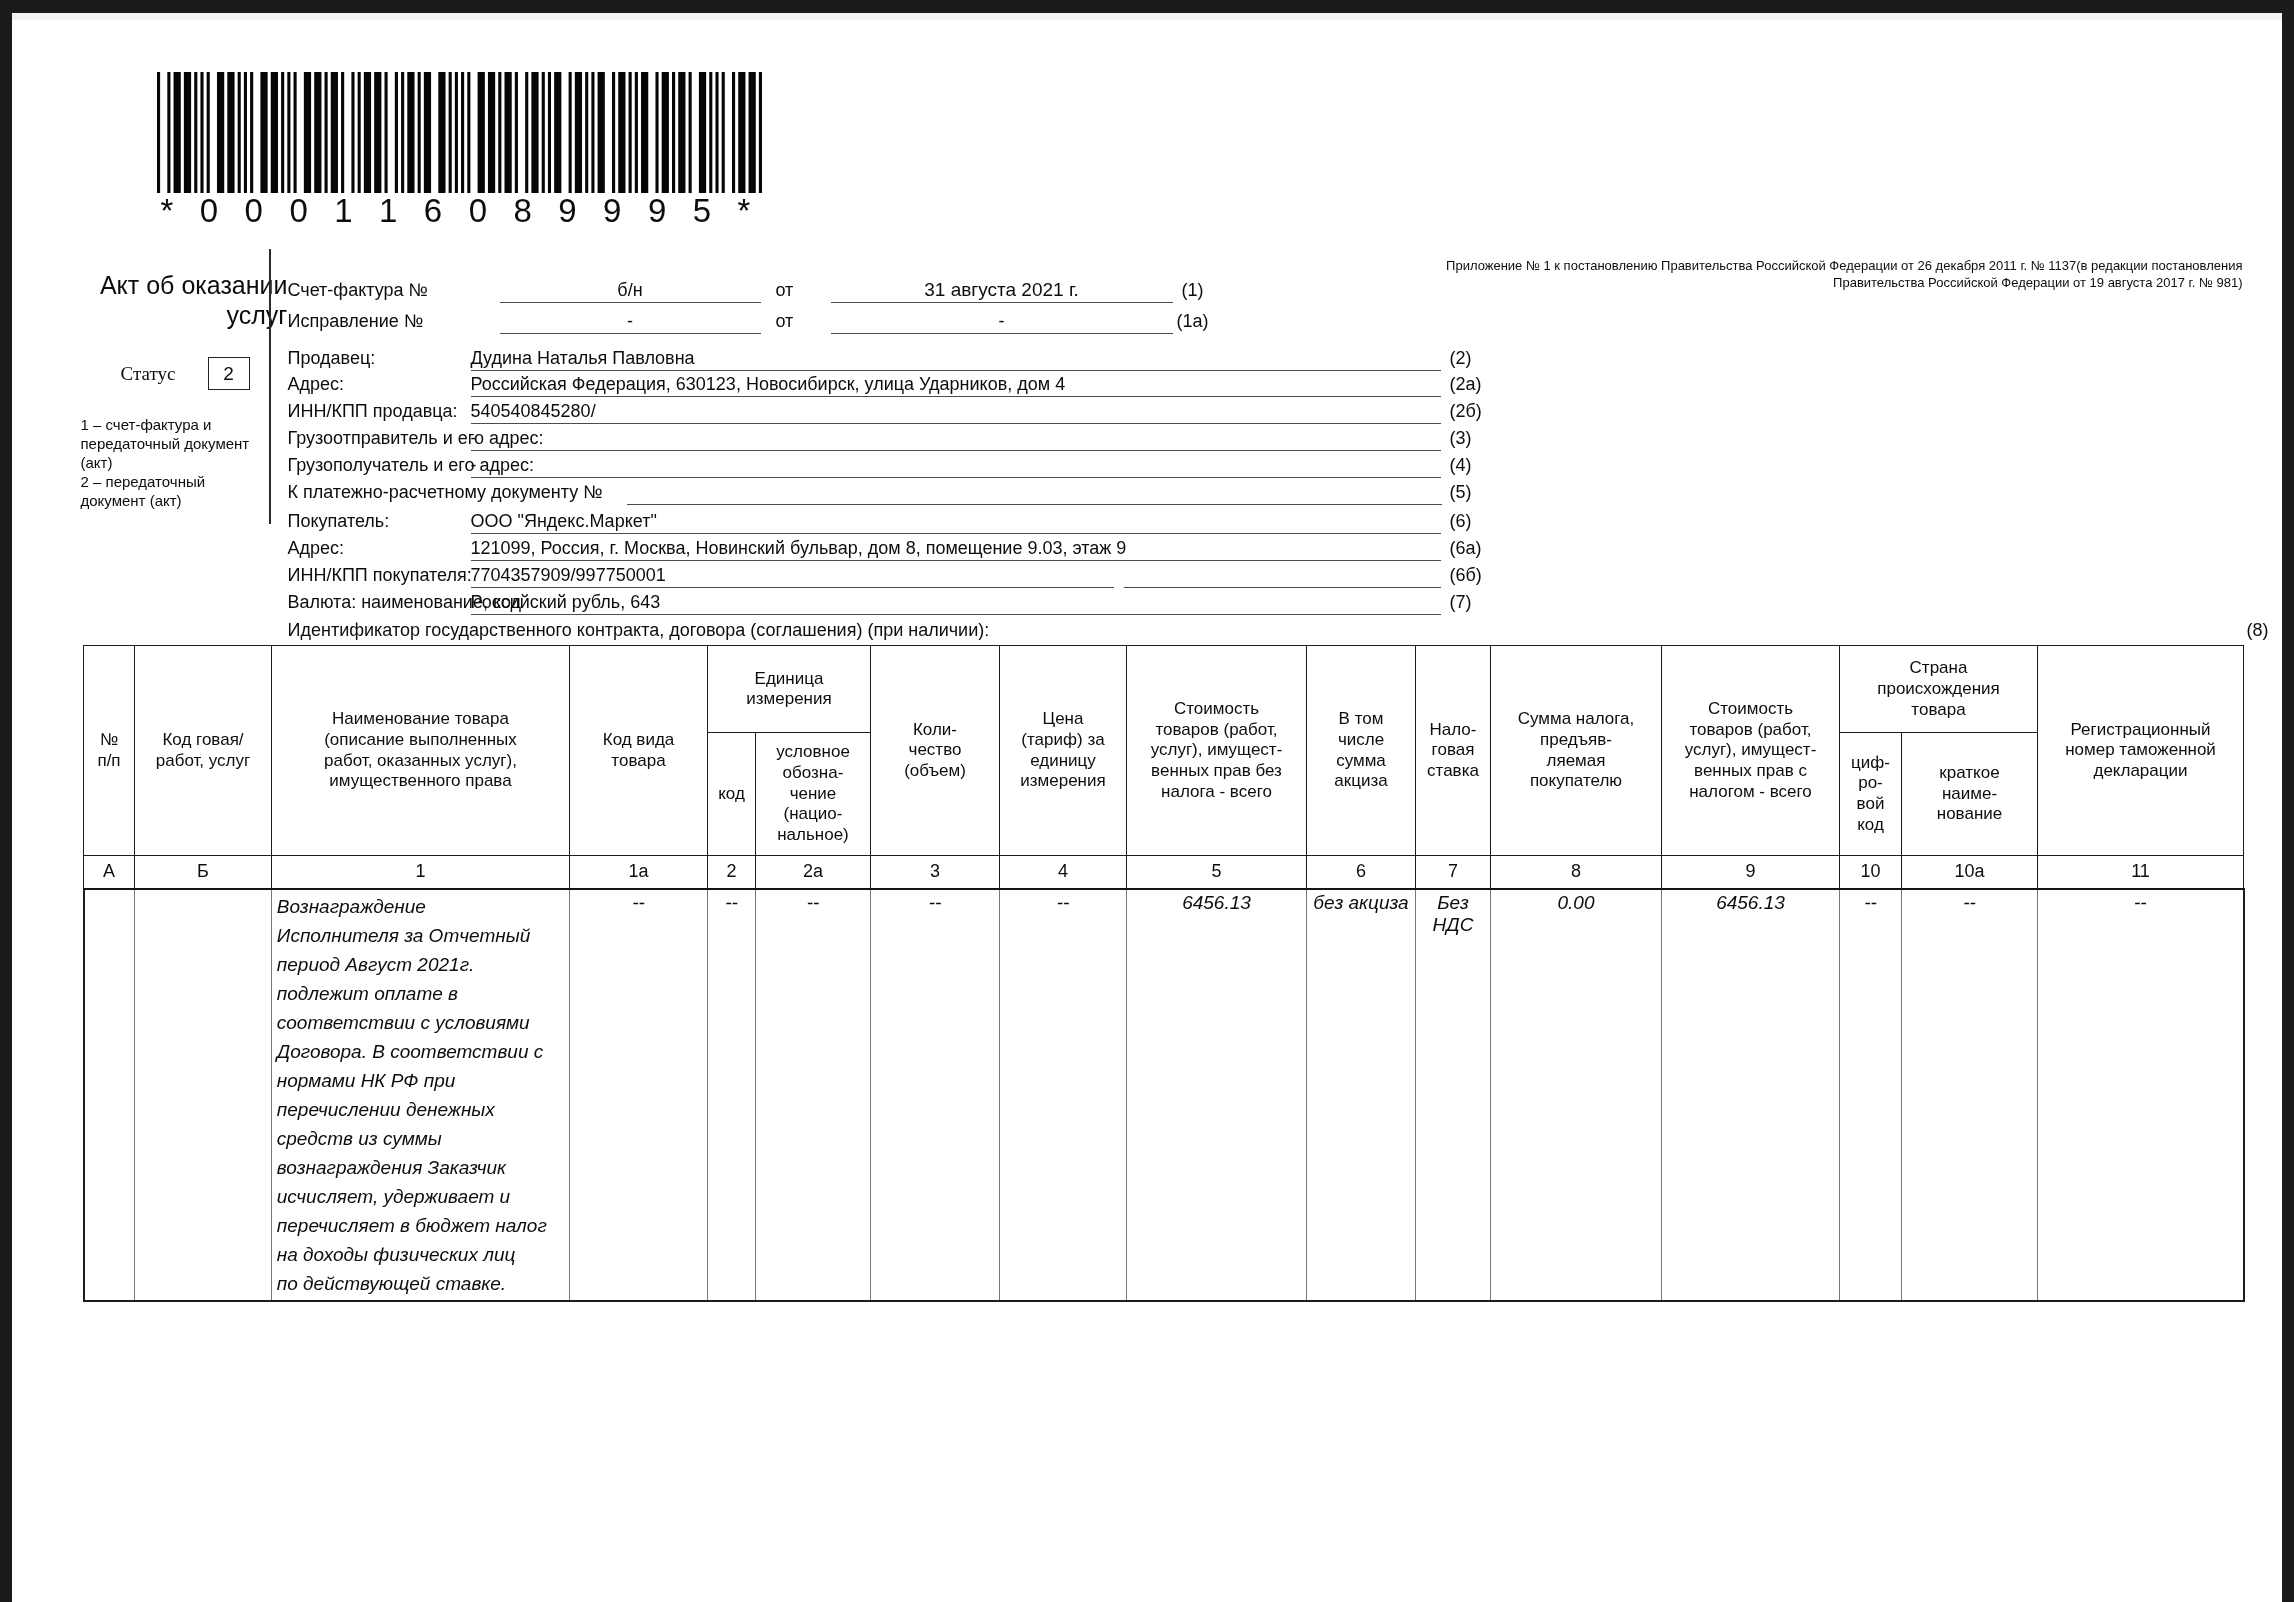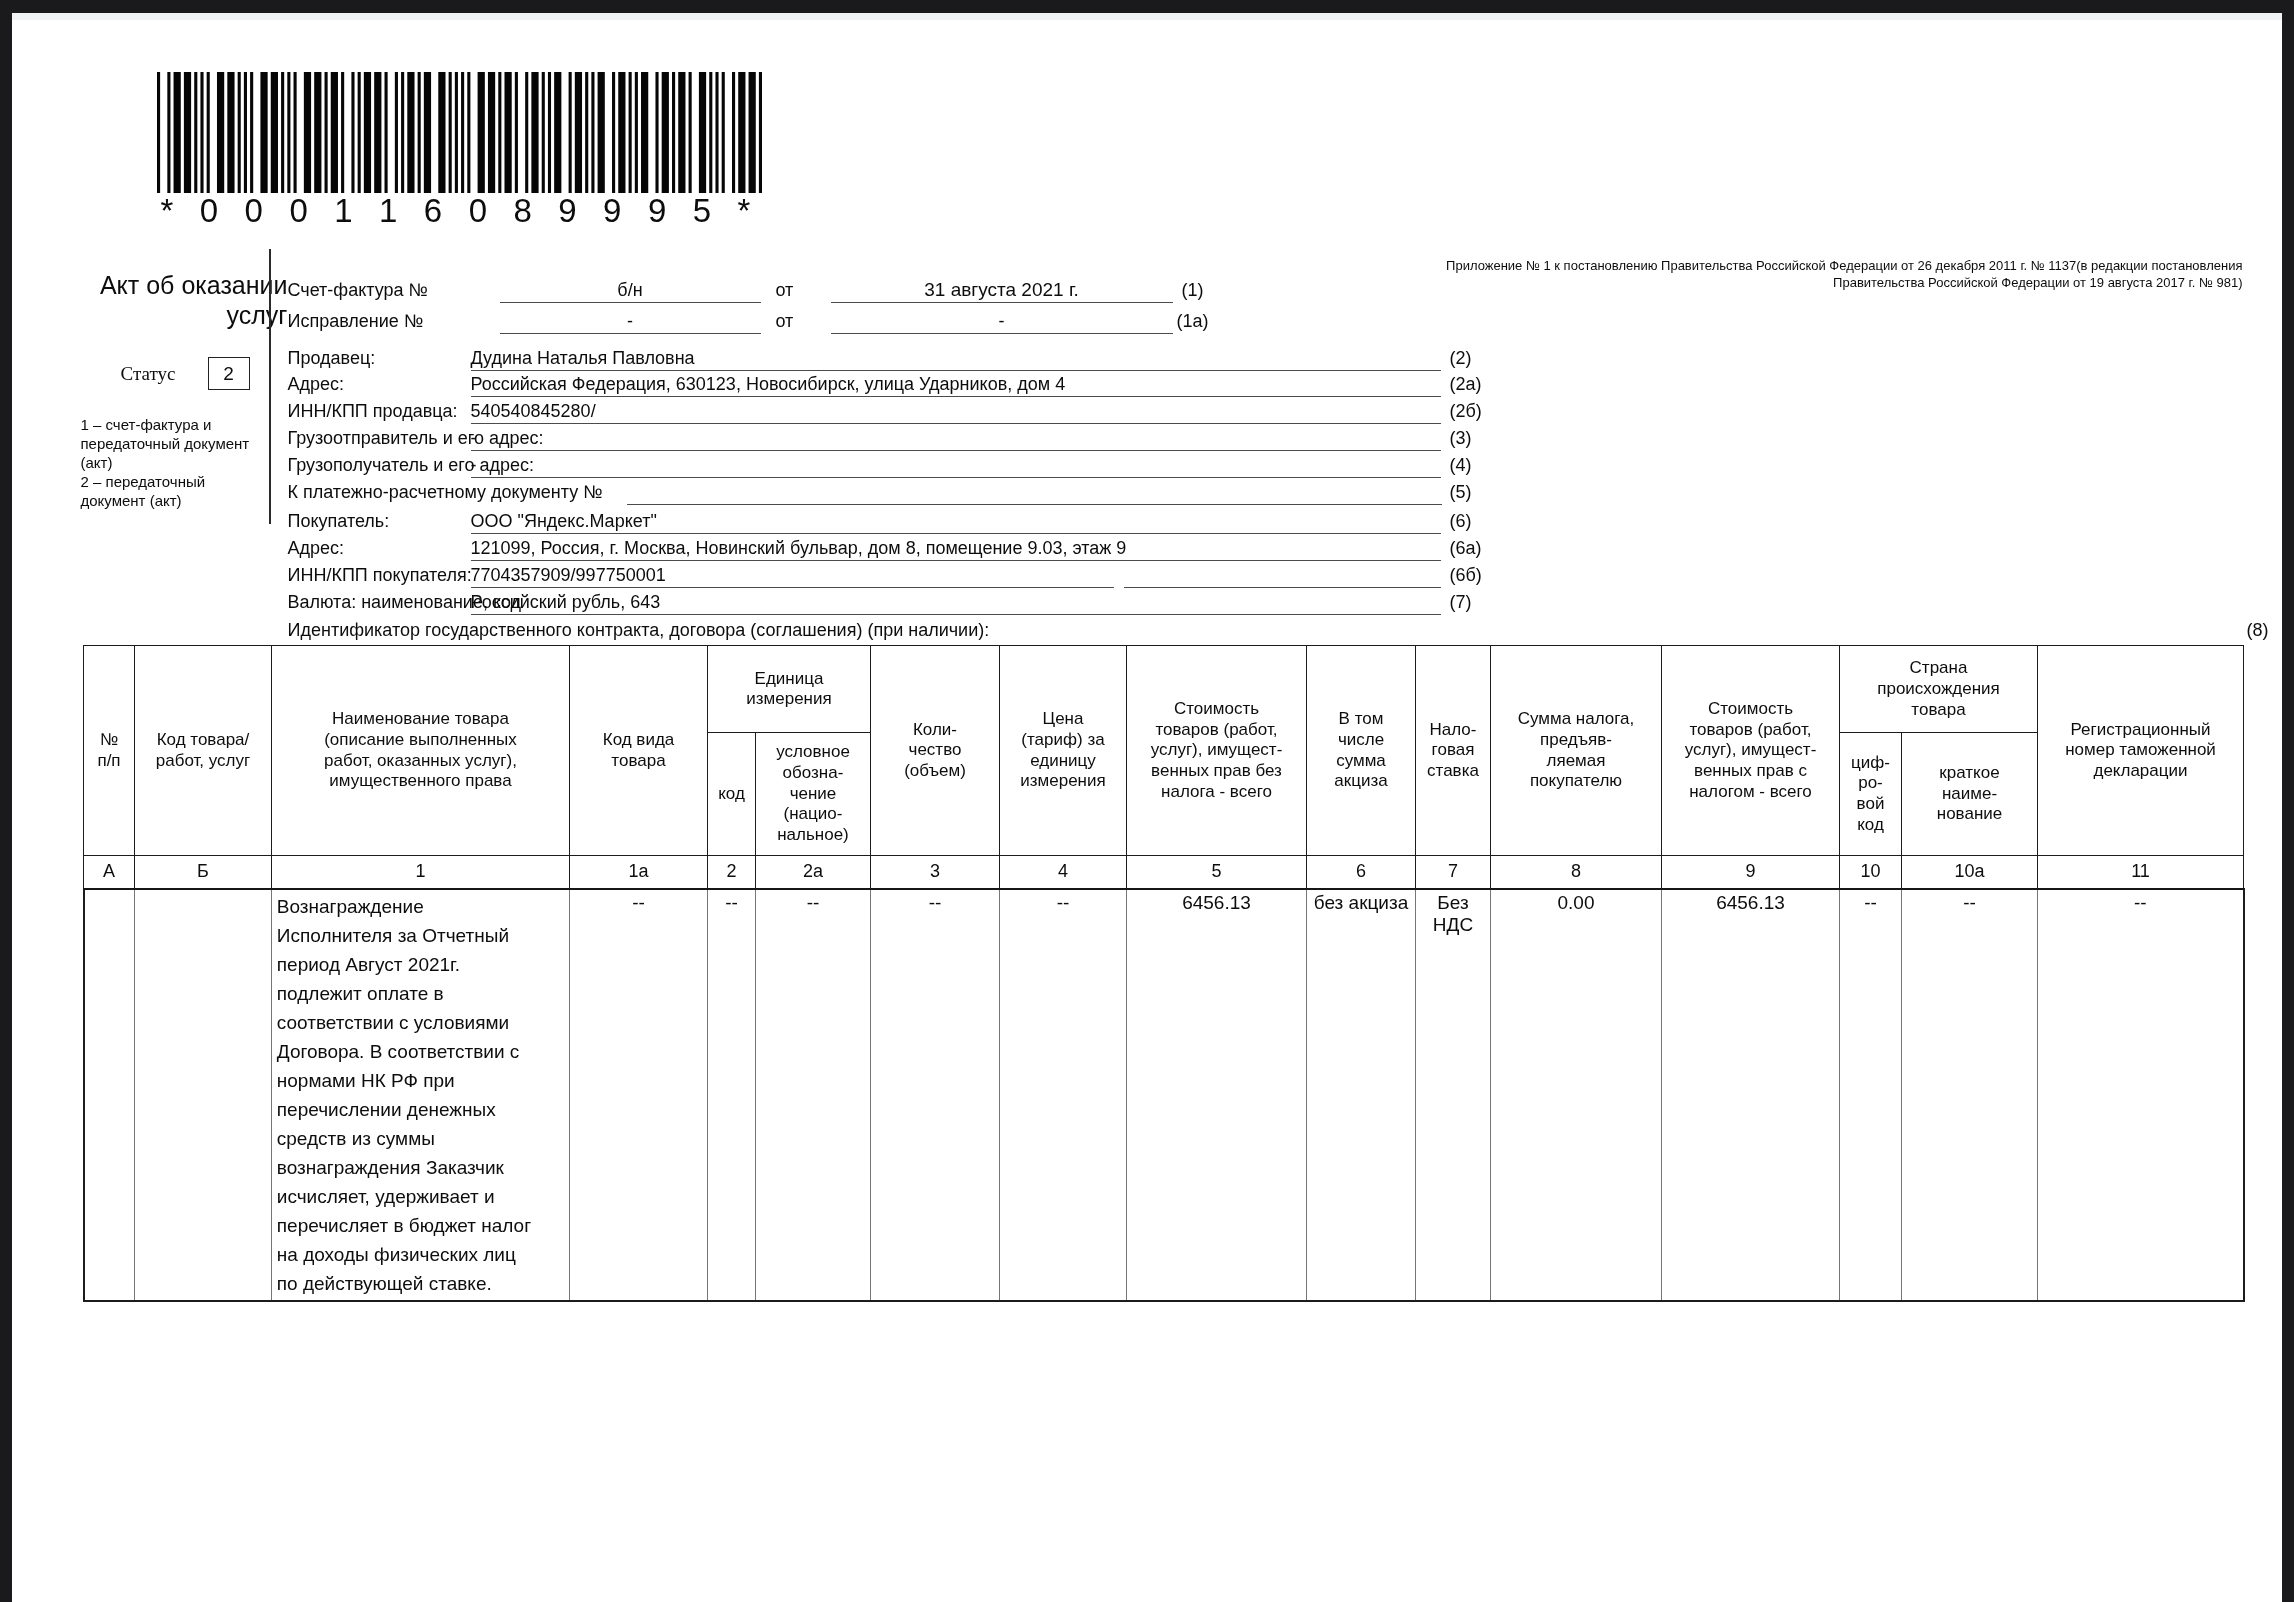--- a/index.html
+++ b/index.html
@@ -29,21 +29,21 @@
   .useg{position:absolute;bottom:0;border-bottom:1.9px solid #4b4b4b;height:9.6px;}
   .ctr{text-align:center;}
   .datef{font-size:19px;}
   
   #act-table{position:absolute;left:71px;top:632px;width:2160px;border-collapse:collapse;table-layout:fixed;}
   #act-table th{border:1.9px solid #1c1c1c;font-weight:400;font-size:17px;line-height:20.7px;
     vertical-align:middle;text-align:center;padding:1.9px 2.9px;}
   #act-table td.letter{border:1.9px solid #1c1c1c;border-bottom:2.9px solid #161616;font-size:18px;
     text-align:center;height:32px;padding:0;}
   #act-table td.data{border-left:1.4px solid #767676;border-right:1.4px solid #767676;
-    border-bottom:2.4px solid #1c1c1c;vertical-align:top;font-size:19px;padding:1.9px 4.8px;}
+    border-bottom:2.4px solid #1c1c1c;vertical-align:top;font-size:19px;padding:1.9px 4.8px;font-style:italic;}
   #act-table td.data.first{border-left:2.4px solid #1c1c1c;}
   #act-table td.data.last{border-right:2.4px solid #1c1c1c;}
   #act-table tr.r1 th{height:82px;}
   #act-table tr.r2 th{height:118px;}
   .pre{white-space:pre-line;}
   td.desc{line-height:29px;text-align:left;}
   td.num-r{text-align:center;}
   td.c{text-align:center;}
 </style>
 </head>
@@ -245,21 +245,21 @@
         <col style="width:171px">
       <col style="width:178px">
         <col style="width:62px">
         <col style="width:136px">
         <col style="width:206px">
     </colgroup>
     <tbody>
         <tr class="r1">
       <th rowspan="2" class="pre">№
 п/п</th>
-      <th rowspan="2" class="pre">Код товара/
+      <th rowspan="2" class="pre">Код говая/
 работ, услуг</th>
       <th rowspan="2" class="pre">Наименование товара
 (описание выполненных
 работ, оказанных услуг),
 имущественного права</th>
       <th rowspan="2" class="pre">Код вида
 товара</th>
       <th colspan="2" class="pre">Единица
 измерения</th>
       <th rowspan="2" class="pre">Коли-

